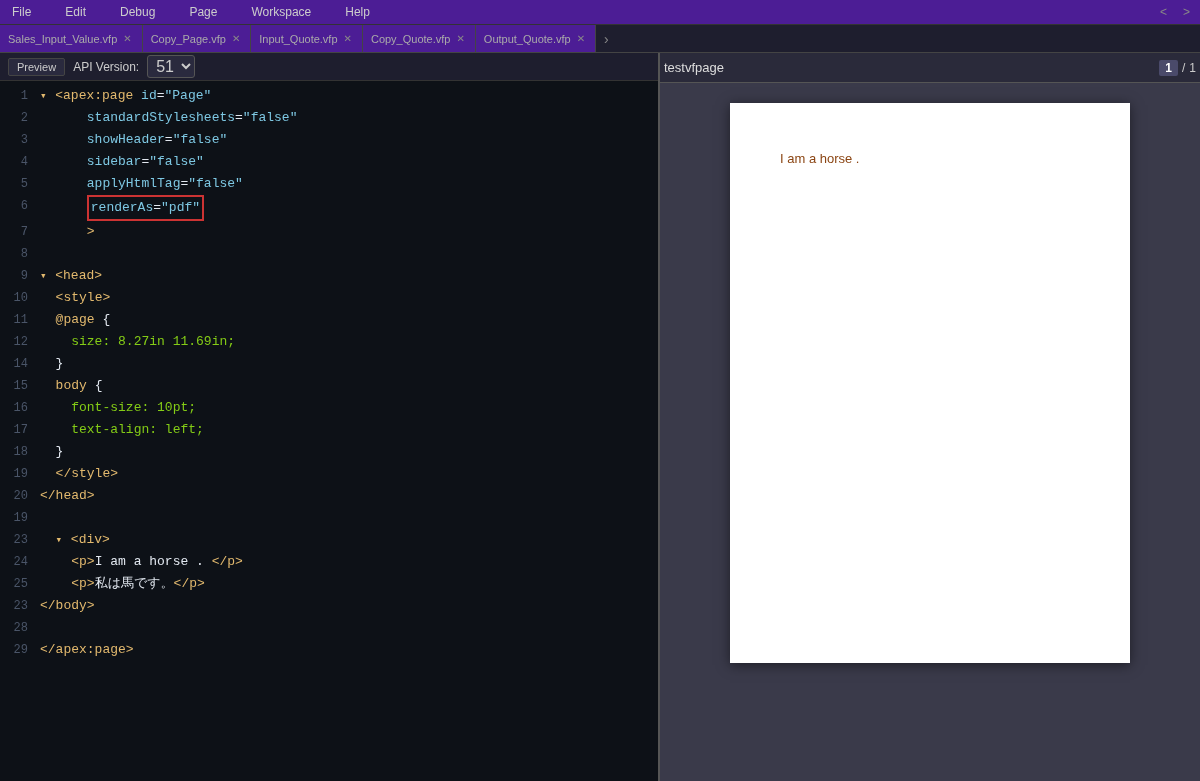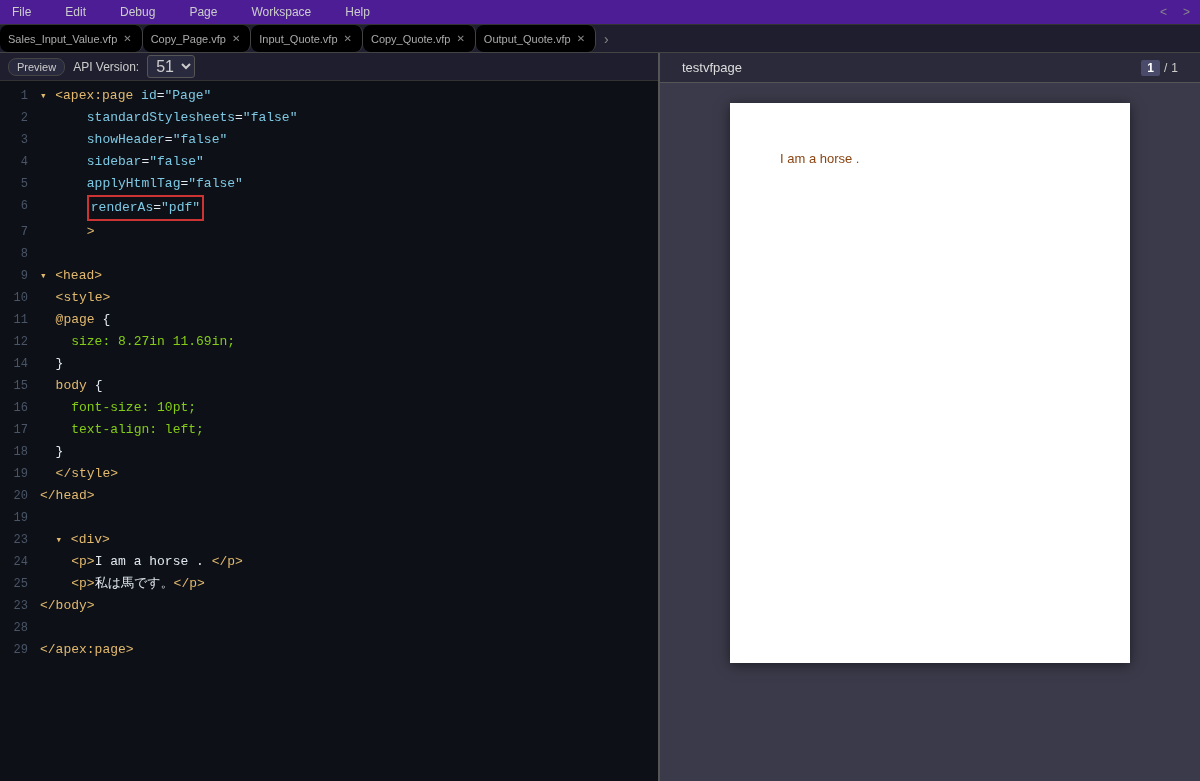--- a/index.html
+++ b/index.html
@@ -43,28 +43,27 @@
       height: 28px;
       overflow: hidden;
       font-family: Arial, sans-serif;
       font-size: 11px;
     }
     .tab {
       display: flex;
       align-items: center;
       padding: 0 8px;
       height: 100%;
-      background: #000000;
+      background: #4c1d95;
       border-right: 1px solid #444;
       color: #aaa;
       cursor: pointer;
       white-space: nowrap;
       gap: 4px;
       min-width: 0;
-      border-radius: 8px;
     }
     .tab .close-btn {
       color: #888;
       font-size: 10px;
       cursor: pointer;
       padding: 0 2px;
     }
     .tab-more {
       padding: 0 8px;
       color: #888;
@@ -97,21 +96,21 @@
       border-bottom: 1px solid #333;
       padding: 0 8px;
       gap: 8px;
       font-family: Arial, sans-serif;
       font-size: 12px;
     }
     .toolbar-btn {
       padding: 2px 8px;
       background: #2a2a3e;
       border: 1px solid #444;
-      border-radius: 8px;
+      border-radius: 2px;
       color: #ccc;
       cursor: pointer;
       font-size: 11px;
     }
     .api-select {
       padding: 1px 4px;
       background: #2a2a3e;
       border: 1px solid #555;
       border-radius: 3px;
       color: #ccc;
@@ -180,21 +179,21 @@
     .preview-panel {
       flex: 1;
       display: flex;
       flex-direction: column;
       background: #3a3a4a;
     }
     .preview-header {
       display: flex;
       align-items: center;
       justify-content: space-between;
-      padding: 4px 22px;
+      padding: 4px 4px;
       background: #2a2a3a;
       border-bottom: 1px solid #555;
       font-family: Arial, sans-serif;
       font-size: 13px;
       color: #ccc;
       height: 30px;
     }
     .preview-title {
       color: #ddd;
     }

